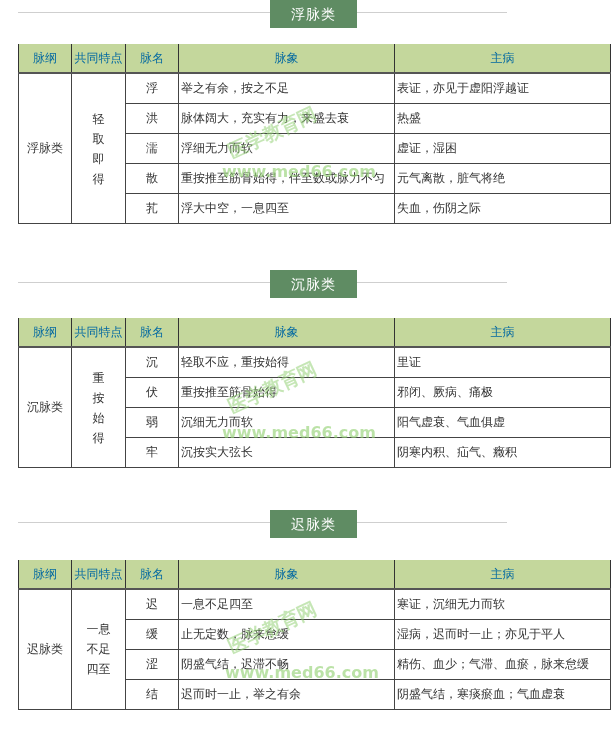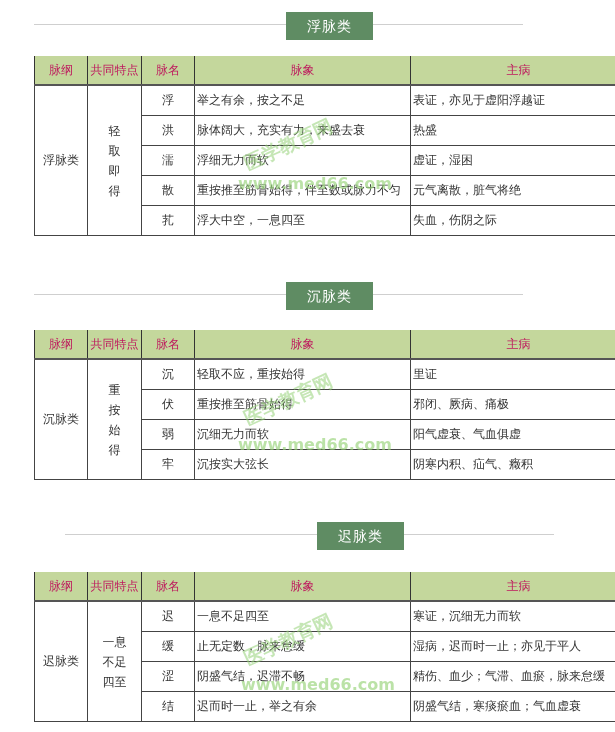--- a/index.html
+++ b/index.html
@@ -1,25 +1,25 @@
 <!DOCTYPE html>
 <html><head>
 <meta charset="utf-8">
 <style>
   html, body { margin:0; padding:0; background:#ffffff; }
   body { width:615px; height:732px; position:relative; overflow:hidden;
          font-family:"DejaVu Sans", "Liberation Sans", sans-serif; color:#333; }
-  .section { position:absolute; left:16px; width:507px;margin-top:12px; }
+  .section { position:absolute; left:0; width:507px; }
   .title-row { position:relative; height:30px; }
   .title-line { position:absolute; left:18px; right:0; top:12px; height:1px; background:#cfcfcf; }
   .title-badge { position:absolute; left:270px; top:0; width:87px; height:28px; background:#5f8c63;
                  color:#fff; font-size:14px; line-height:28px; text-align:center; letter-spacing:1px; }
   table { position:absolute; left:18px; border-collapse:collapse; table-layout:fixed; width:592px; font-size:12px; }
   th { background:#c4d79c; font-weight:normal; height:28px; border-left:1px solid #333; border-right:1px solid #333;
-       border-bottom:2px solid #555; text-align:center; padding:0; color:#be185d; }
+       border-bottom:2px solid #555; text-align:center; padding:0; color:#0369a1; }
   td { height:29px; border:1px solid #444; padding:0 2px; color:#333; }
   td.c { text-align:center; }
   td.vert { text-align:center; line-height:20px; }
   .wm1 { position:absolute; color:rgba(150,210,120,0.55); font-size:19px; font-weight:bold; transform:rotate(-25deg); pointer-events:none; }
   .wm2 { position:absolute; color:rgba(150,210,120,0.65); font-size:16px; font-weight:bold; pointer-events:none; }
 </style>
 </head>
 <body>
 
 <div class="section" style="top:0;">
@@ -128,21 +128,21 @@
         <td class="c">牢</td>
         <td>沉按实大弦长</td>
         <td>阴寒内积、疝气、癥积</td>
       </tr>
     </tbody>
   </table>
   <div class="wm1" style="left:225px;top:105px;">医学教育网</div>
   <div class="wm2" style="left:222px;top:153px;">www.med66.com</div>
 </div>
 
-<div class="section" style="top:510px;padding-left:31px;">
+<div class="section" style="top:510px;">
   <div class="title-row">
     <div class="title-line"></div>
     <div class="title-badge">迟脉类</div>
   </div>
   <table style="top:50px;">
     <colgroup>
         <col style="width:53px">
         <col style="width:54px">
         <col style="width:53px">
         <col style="width:216px">
@@ -153,21 +153,21 @@
       <th>脉纲</th>
       <th>共同特点</th>
       <th>脉名</th>
       <th>脉象</th>
       <th>主病</th>
     </tr>
       </thead>
     <tbody>
       <tr>
         <td class="c" rowspan="4">迟脉类</td>
-        <td class="vert" rowspan="4" style="white-space:pre-line;">一息
+        <td class="vert" rowspan="4" style="white-space:pre-line;font-family:Liberation Mono, monospace;">一息
 不足
 四至</td>
         <td class="c">迟</td>
         <td>一息不足四至</td>
         <td>寒证，沉细无力而软</td>
       </tr>
       <tr>
         <td class="c">缓</td>
         <td>止无定数，脉来怠缓</td>
         <td>湿病，迟而时一止；亦见于平人</td>

